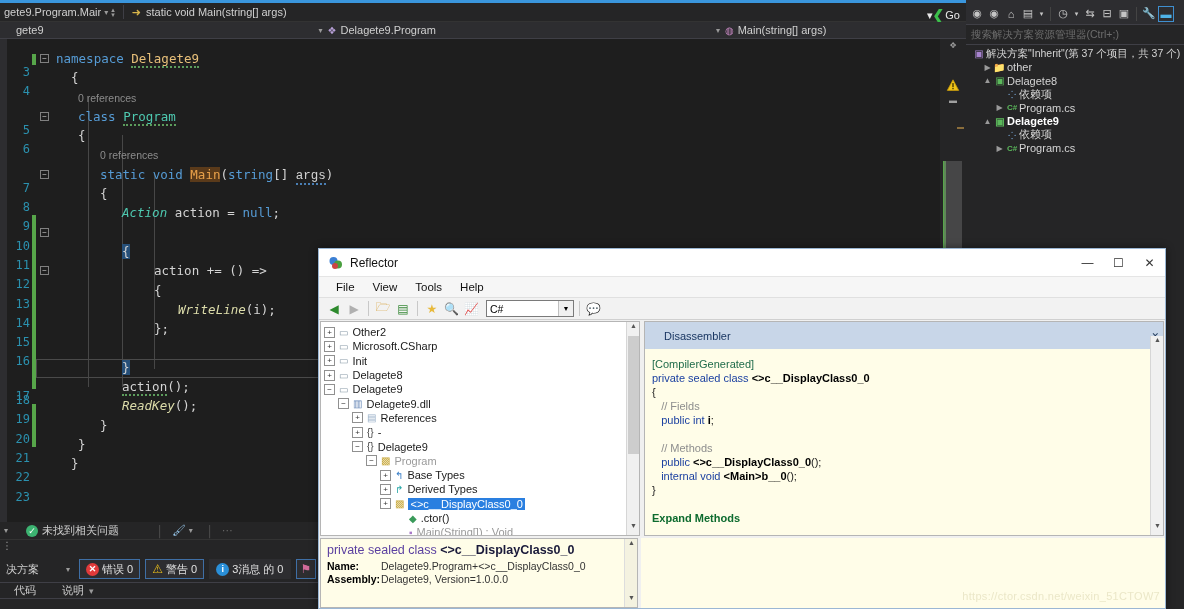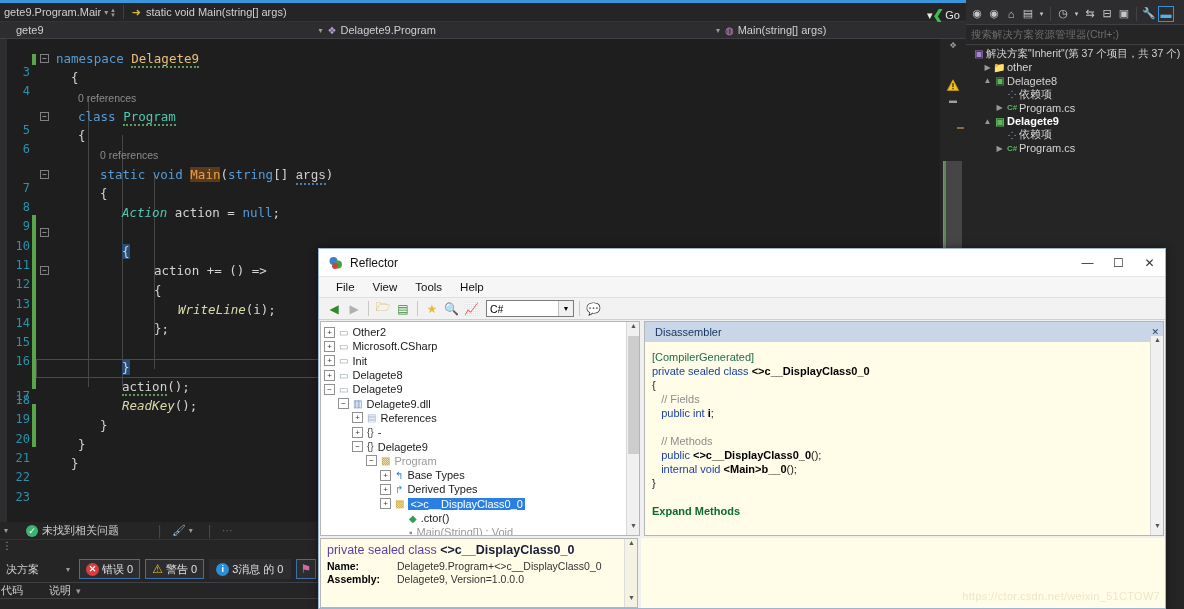--- a/index.html
+++ b/index.html
@@ -197,40 +197,40 @@
   .rt-row .hl { background:#2a7fe0; color:#fff; padding:0 2px; }
   .tree-vscroll { position:absolute; right:0; top:0; width:13px; height:100%; background:#f0f0f0; border-left:1px solid #d6d6d6;}
   .tvs-btn { width:13px; height:13px; text-align:center; font-size:7px; color:#555; }
   .tvs-thumb { position:absolute; left:1px; top:14px; width:11px; height:118px; background:#cdcdcd; }
 
   .refl-disasm {
     flex:1; background:#fffde8; border:1px solid #b5b5b5; margin-left:4px; margin-right:1px;
     position:relative; overflow:hidden;
   }
   .disasm-hdr {
-    height:20px; background:#c8d6e8; font-size:11px; padding-left:10px; color:#15325e;
+    height:27px; background:#c8d6e8; font-size:11px; padding-left:19px; color:#15325e;
     display:flex; align-items:center; justify-content:space-between;
   }
   .disasm-hdr .x { padding-right:4px; font-size:9px; color:#27405f; }
   .disasm-code { padding:8px 0 0 7px; font-size:11px; line-height:14px; color:#1a1a1a; }
   .d-attr { color:#1f6b4a; }
   .d-kw { color:#1a3fa0; }
   .d-cmt { color:#8d8d8d; }
   .d-b { font-weight:bold; color:#000; }
   .d-exp { color:#0d6b2e; font-weight:bold; }
   .d-scroll { position:absolute; right:0; top:14px; width:13px; bottom:0; background:#f0f0f0; border-left:1px solid #d6d6d6;}
 
   .refl-info {
     position:absolute; left:1px; top:289px; width:318px; height:70px;
     background:#fffde8; border:1px solid #b5b5b5; overflow:hidden;
   }
   .info-title { font-size:12.5px; color:#5a3fa0; padding:4px 0 2px 6px; }
   .info-title b { color:#1a1a3a; }
   .info-row { display:flex; font-size:10.5px; padding:1px 0 0 6px; }
-  .info-row .k { font-weight:bold; width:70px; color:#000; }
+  .info-row .k { font-weight:bold; width:54px; color:#000; }
   .info-row .v { color:#333; }
   .info-scroll { position:absolute; right:0; top:0; width:13px; bottom:0; background:#f4f2e0; border-left:1px solid #ddd;}
   .refl-blank { position:absolute; left:322px; top:289px; width:524px; height:70px; background:#fffde8; }
 
   .watermark {
     position:absolute; right:5px; bottom:6px; font-size:11px; color:#ebe7c8;
     letter-spacing:.3px; white-space:nowrap; font-family:"Liberation Sans",sans-serif;
   }
 </style>
 </head>
@@ -450,21 +450,21 @@
       </div>
       <div class="sev-btn" style="padding:0 4px">
         <span style="color:#d06a9a;font-size:12px">⚑</span>
       </div>
       <div class="sev-btn" style="border-color:transparent">
         <span>生成 + Int</span>
       </div>
     </div>
 
     <div class="bot-row4">
-      <span style="margin-left:1px">代码</span>
+      <span style="margin-left:14px">代码</span>
       <span style="margin-left:26px">说明</span>
       <span class="caret" style="margin-left:5px;color:#9a9a9a;font-size:9px">▾</span>
     </div>
   </div>
 
   <div class="sol-panel">
     <div class="sol-toolbar">
       <span class="tb-ico">◉</span>
       <span class="tb-ico">◉</span>
       <span class="tb-ico">⌂</span>

